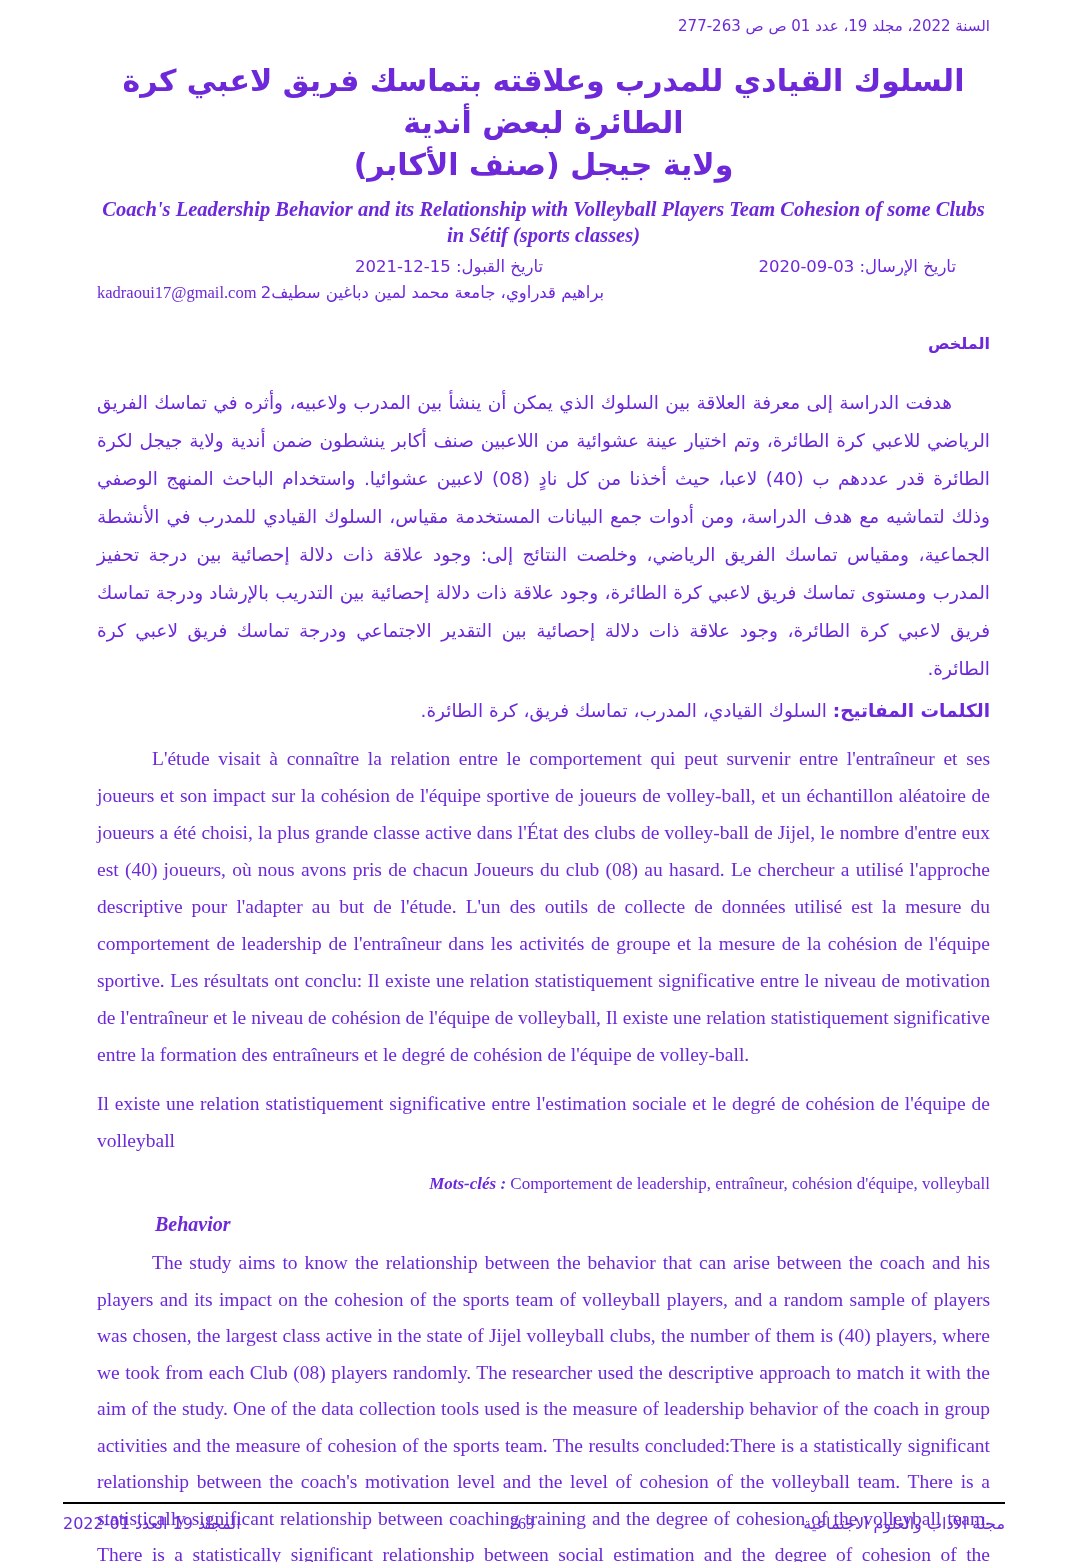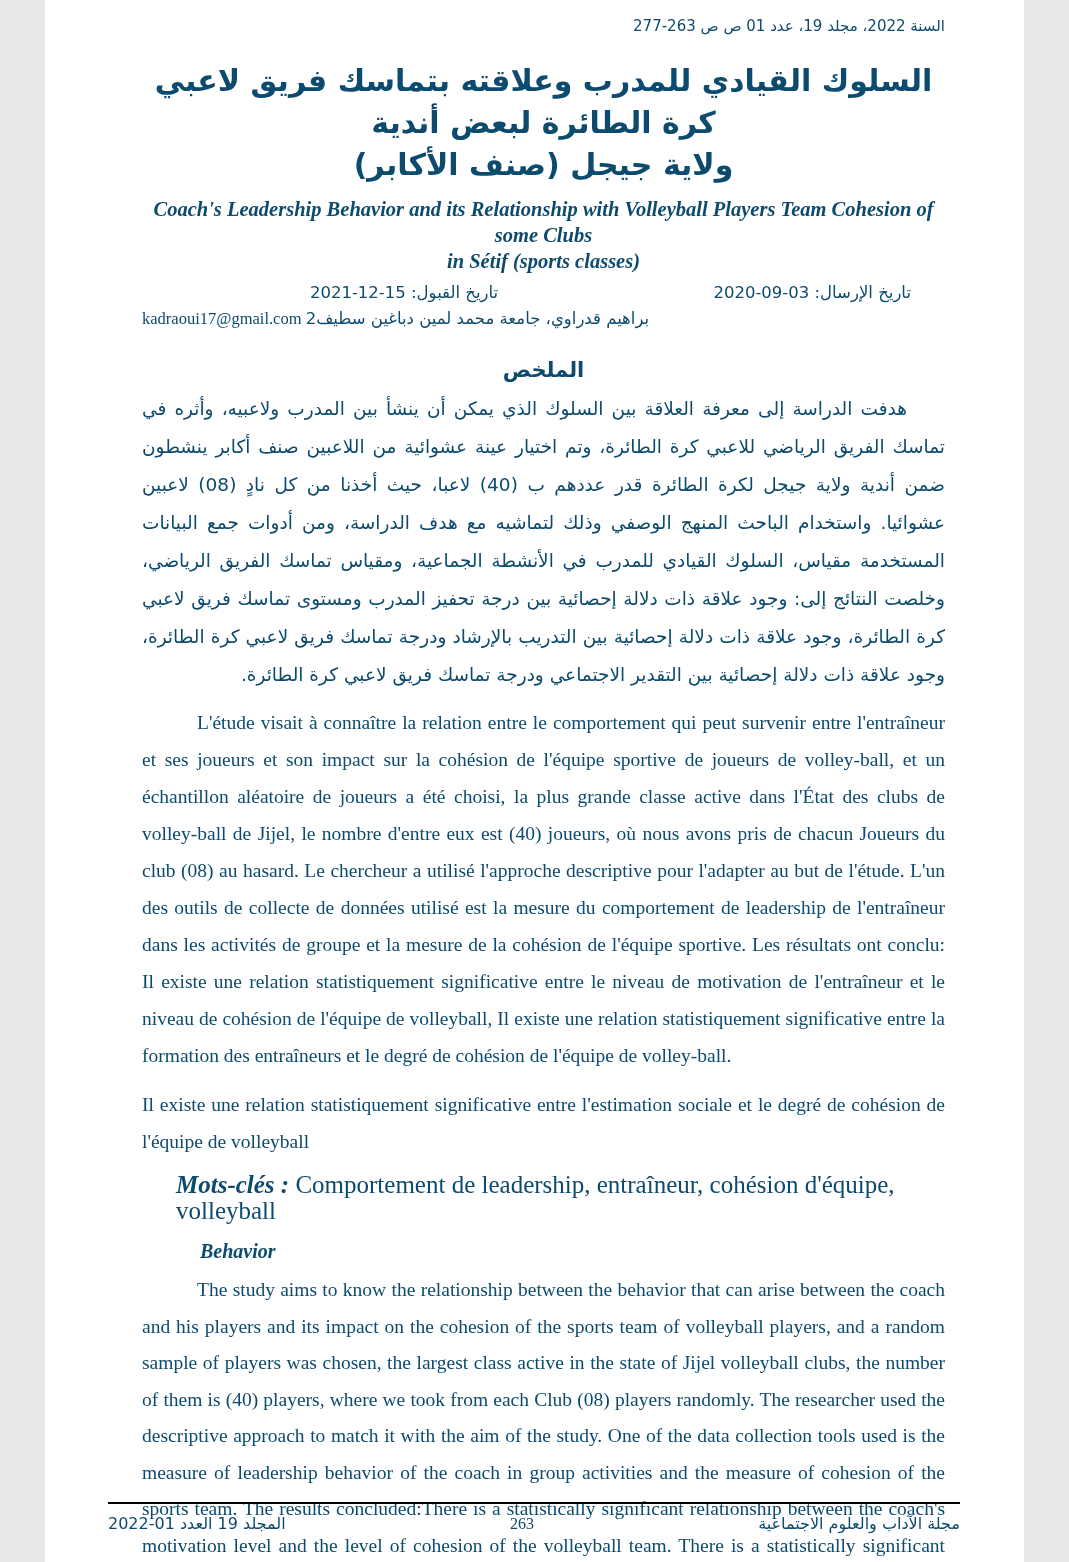--- a/index.html
+++ b/index.html
@@ -1,18 +1,18 @@
 <!DOCTYPE html>
 <html lang="ar"><head>
 <meta charset="utf-8">
 <style>
   html, body { margin:0; padding:0; background:#e8e8e8; }
   .page {
-    width:979px; height:1562px; margin:0 auto; background:#ffffff;
-    position:relative; box-sizing:border-box; color:#0c4a6e;
+    width:1069px; height:1562px; margin:0 auto; background:#ffffff;
+    position:relative; box-sizing:border-box; color:#6d28d9;
     padding:16px 79px 0 97px; overflow:hidden;
     font-family:"Liberation Serif","DejaVu Serif",serif;
   }
   .arabic { font-family:"DejaVu Sans",sans-serif; }
 
   .issue-header {
     direction:rtl; text-align:right; font-size:15px; line-height:20px;
     font-family:"DejaVu Sans",sans-serif; margin-bottom:24px;
   }
 
@@ -31,22 +31,22 @@
   }
   .date-item { display:inline-block; white-space:nowrap;text-align:center; }
   .date-item.received { margin-left:210px; }
 
   .author-line {
     direction:rtl; text-align:left; font-size:16.5px; line-height:22px;
     margin-bottom:28px;
   }
 
   .heading-ar {
-    direction:rtl; text-align:center; font-weight:bold; font-size:21px;
-    line-height:24px; font-family:"DejaVu Sans",sans-serif; margin:0 0 8px;
+    direction:rtl; text-align:right; font-weight:bold; font-size:16px;
+    line-height:24px; font-family:"DejaVu Sans",sans-serif; margin:0 0 28px;
   }
   .abstract-ar {
     direction:rtl; text-align:justify; font-size:18.5px; line-height:38px;
     font-family:"DejaVu Sans",sans-serif; text-indent:38px; margin:0 0 10px;
   }
   .keywords-ar {
     direction:rtl; text-align:right; font-size:18.5px; line-height:26px;
     font-family:"DejaVu Sans",sans-serif; margin:0 0 16px;
   }
   .keywords-ar .label { font-weight:bold; }
@@ -55,21 +55,21 @@
     font-weight:bold; font-style:italic; font-size:20px; line-height:26px;
     margin:0 0 8px 58px;
   }
   .para-latin {
     font-size:19.5px; line-height:37px;
     text-align:justify; margin:0 0 12px;
   }
   .para-latin.indent { text-indent:55px; }
   .para-en { line-height:36.5px; }
 
-  .keywords-latin { margin:0 0 14px 34px; font-size:25px; line-height:26px; }
+  .keywords-latin { margin:0 0 14px 82px; font-size:17px; line-height:26px;text-align:right; }
   .keywords-latin .label { font-weight:bold; font-style:italic; }
 
   .footer {
     position:absolute; left:63px; right:64px; top:1502px;
     border-top:2px solid #000; padding-top:9px;
     display:flex; justify-content:space-between; align-items:center;
     font-size:16px; line-height:22px;
   }
   .footer .vol, .footer .journal {
     direction:rtl; font-family:"DejaVu Sans",sans-serif;
@@ -108,20 +108,23 @@
 
   <div class="author-line">
     <span class="arabic">براهيم قدراوي، جامعة محمد لمين دباغين سطيف2</span>
     <span dir="ltr">kadraoui17@gmail.com</span>
   </div>
 
   <div class="heading-ar">الملخص</div>
 
   <p class="abstract-ar">هدفت الدراسة إلى معرفة العلاقة بين السلوك الذي يمكن أن ينشأ بين المدرب ولاعبيه، وأثره في تماسك الفريق الرياضي للاعبي كرة الطائرة، وتم اختيار عينة عشوائية من اللاعبين صنف أكابر ينشطون ضمن أندية ولاية جيجل لكرة الطائرة قدر عددهم ب (40) لاعبا، حيث أخذنا من كل نادٍ (08) لاعبين عشوائيا. واستخدام الباحث المنهج الوصفي وذلك لتماشيه مع هدف الدراسة، ومن أدوات جمع البيانات المستخدمة مقياس، السلوك القيادي للمدرب في الأنشطة الجماعية، ومقياس تماسك الفريق الرياضي، وخلصت النتائج إلى: وجود علاقة ذات دلالة إحصائية بين درجة تحفيز المدرب ومستوى تماسك فريق لاعبي كرة الطائرة، وجود علاقة ذات دلالة إحصائية بين التدريب بالإرشاد ودرجة تماسك فريق لاعبي كرة الطائرة، وجود علاقة ذات دلالة إحصائية بين التقدير الاجتماعي ودرجة تماسك فريق لاعبي كرة الطائرة.</p>
 
+  <div class="keywords-ar">
+    <span class="label">الكلمات المفاتيح:</span><span> السلوك القيادي، المدرب، تماسك فريق، كرة الطائرة.</span>
+  </div>
 
 
   <p class="para-latin indent">L'étude visait à connaître la relation entre le comportement qui peut survenir entre l'entraîneur et ses joueurs et son impact sur la cohésion de l'équipe sportive de joueurs de volley-ball, et un échantillon aléatoire de joueurs a été choisi, la plus grande classe active dans l'État des clubs de volley-ball de Jijel, le nombre d'entre eux est (40) joueurs, où nous avons pris de chacun Joueurs du club (08) au hasard. Le chercheur a utilisé l'approche descriptive pour l'adapter au but de l'étude. L'un des outils de collecte de données utilisé est la mesure du comportement de leadership de l'entraîneur dans les activités de groupe et la mesure de la cohésion de l'équipe sportive. Les résultats ont conclu: Il existe une relation statistiquement significative entre le niveau de motivation de l'entraîneur et le niveau de cohésion de l'équipe de volleyball, Il existe une relation statistiquement significative entre la formation des entraîneurs et le degré de cohésion de l'équipe de volley-ball.</p>
   <p class="para-latin">Il existe une relation statistiquement significative entre l'estimation sociale et le degré de cohésion de l'équipe de volleyball</p>
 
   <div class="keywords-latin">
     <span class="label">Mots-clés :</span><span> Comportement de leadership, entraîneur, cohésion d'équipe, volleyball</span>
   </div>
 
   <div class="heading-latin">Behavior</div>

